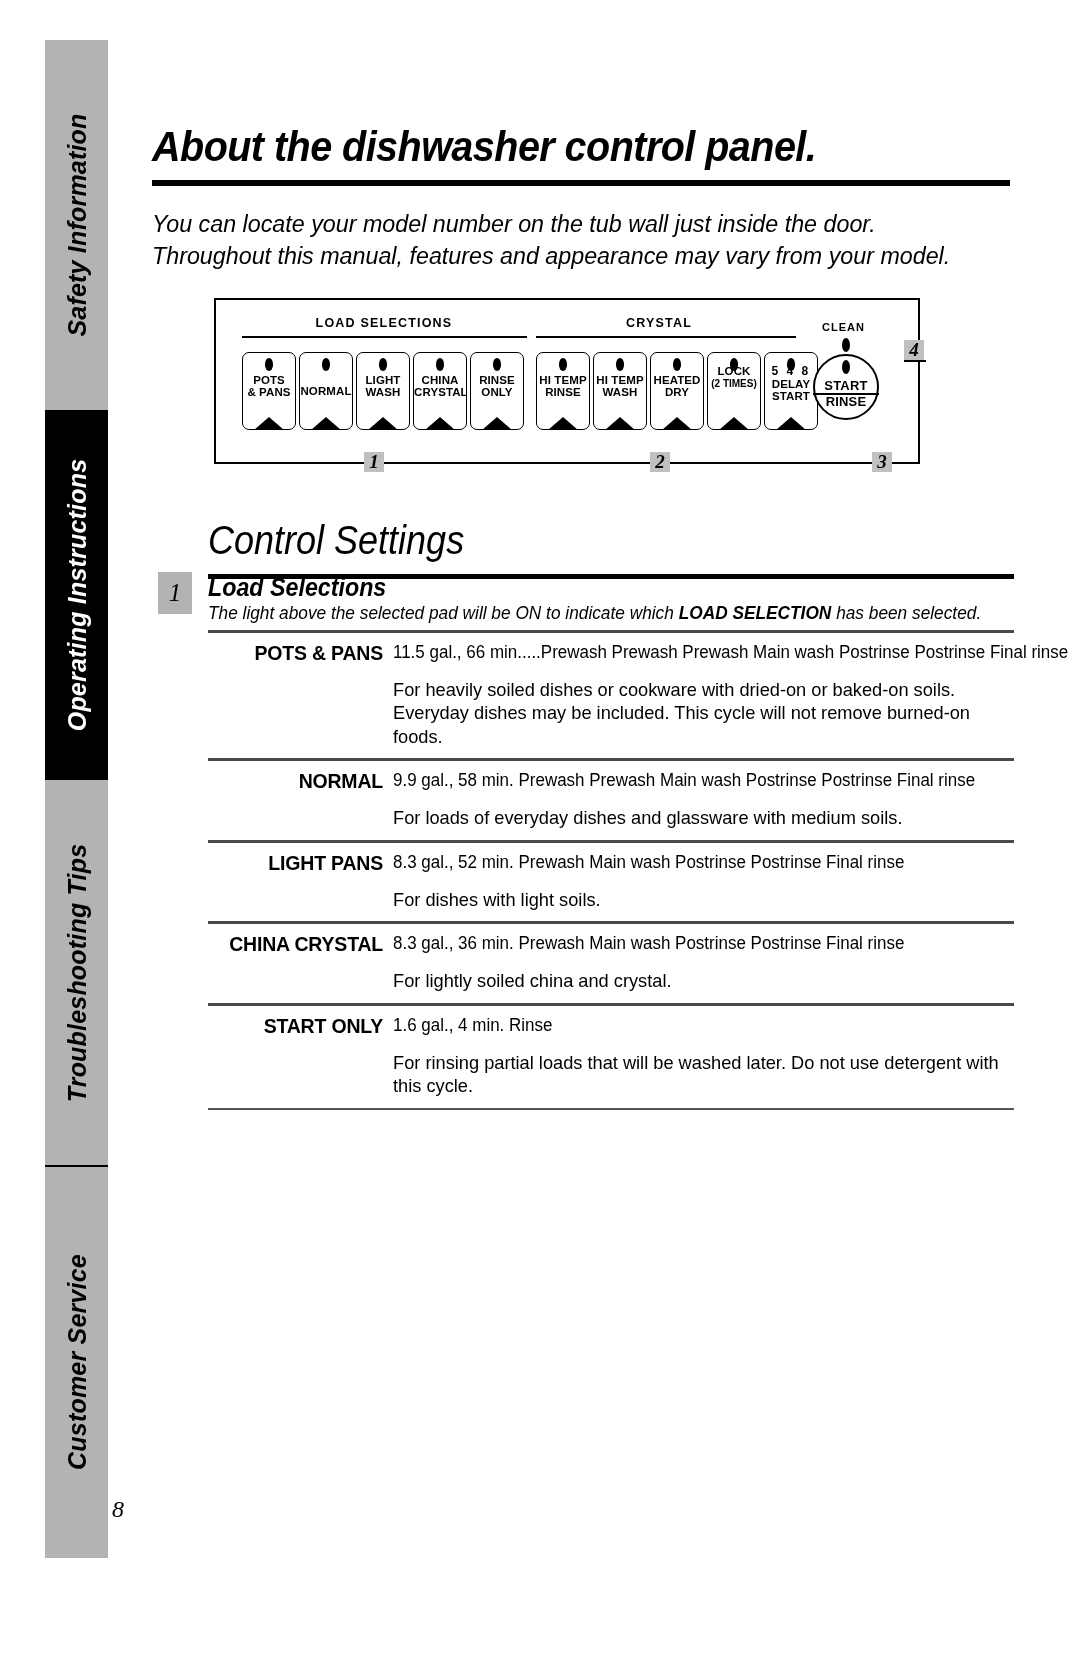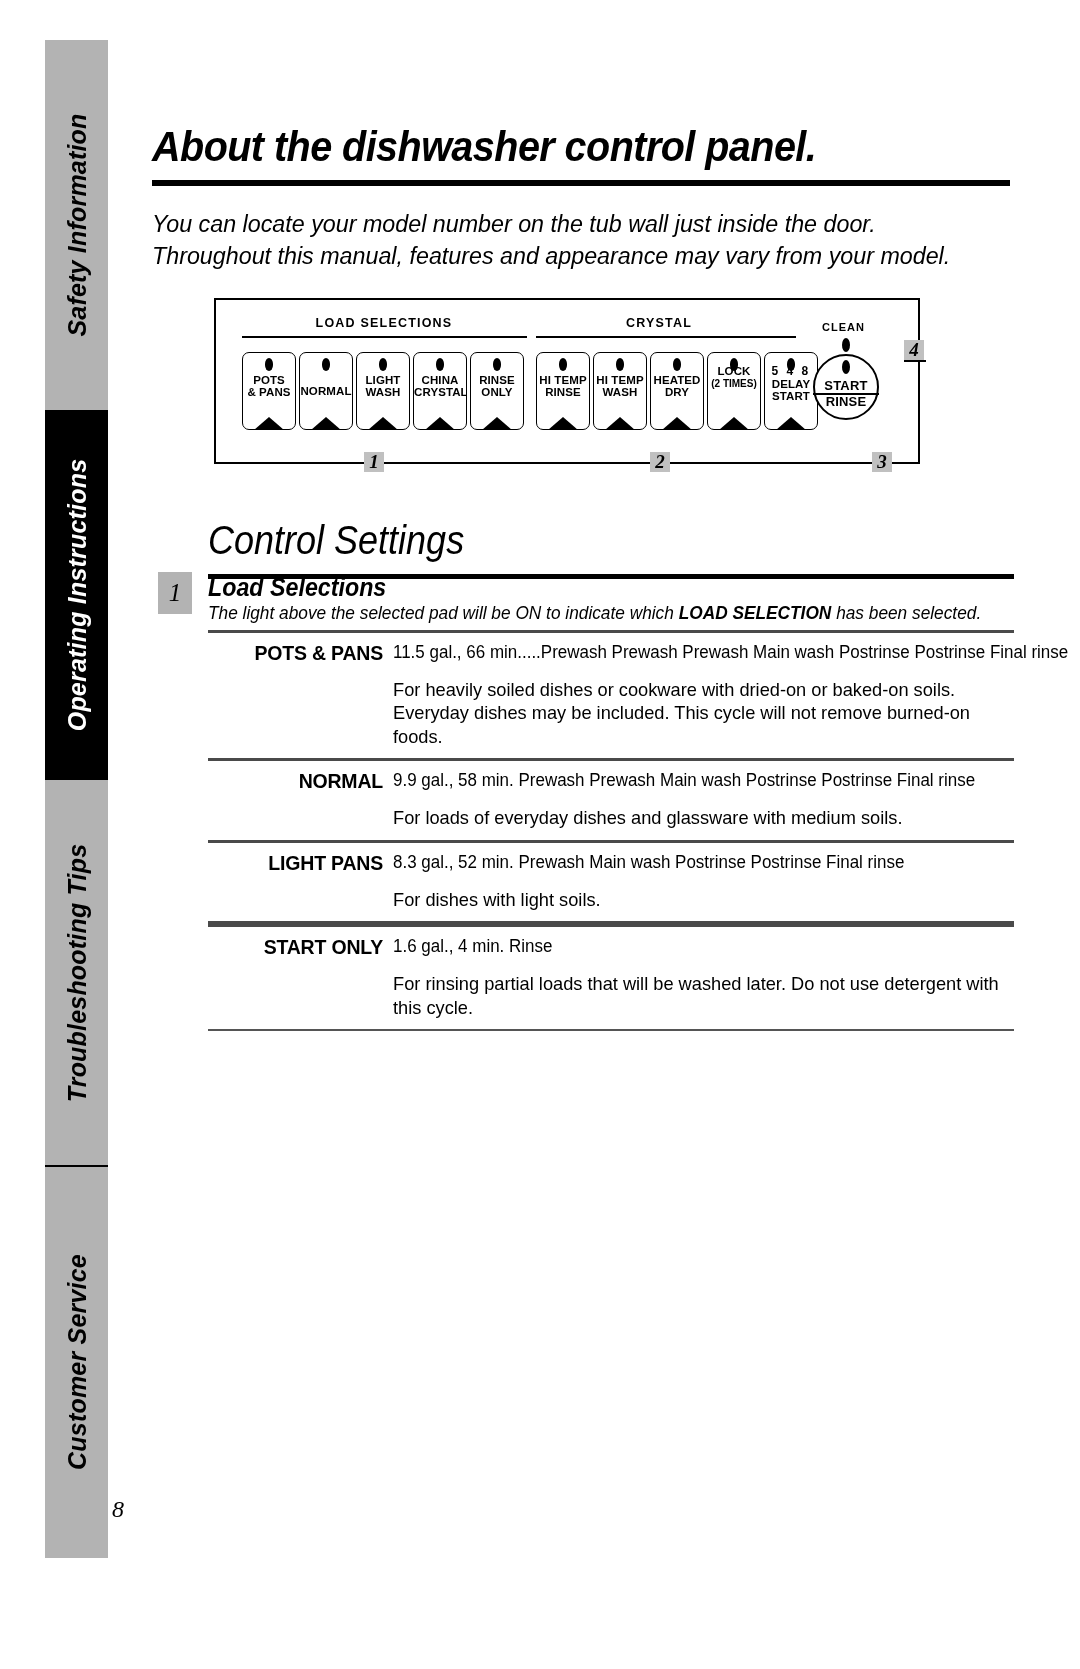--- a/index.html
+++ b/index.html
@@ -261,20 +261,27 @@
       </div>
       <div class="cy-rule"></div>
       <div class="cy-row">
         <div class="cy-main">
           <div class="cy-name">LIGHT PANS</div>
           <div class="cy-spec">8.3 gal., 52 min.    Prewash Main wash Postrinse Postrinse Final rinse</div>
         </div>
         <div class="cy-desc">For dishes with light soils.</div>
       </div>
       <div class="cy-rule"></div>
+      <div class="cy-row">
+        <div class="cy-main">
+          <div class="cy-name">CHINA CRYSTAL</div>
+          <div class="cy-spec">8.3 gal., 36 min.    Prewash Main wash Postrinse Postrinse Final rinse</div>
+        </div>
+        <div class="cy-desc">For lightly soiled china and crystal.</div>
+      </div>
       <div class="cy-rule"></div>
       <div class="cy-row">
         <div class="cy-main">
           <div class="cy-name">START ONLY</div>
           <div class="cy-spec">1.6 gal.,  4 min.    Rinse</div>
         </div>
         <div class="cy-desc">For rinsing partial loads that will be washed later. Do not use detergent with this cycle.</div>
       </div>
       <div class="cy-rule thin"></div>
     </div>

